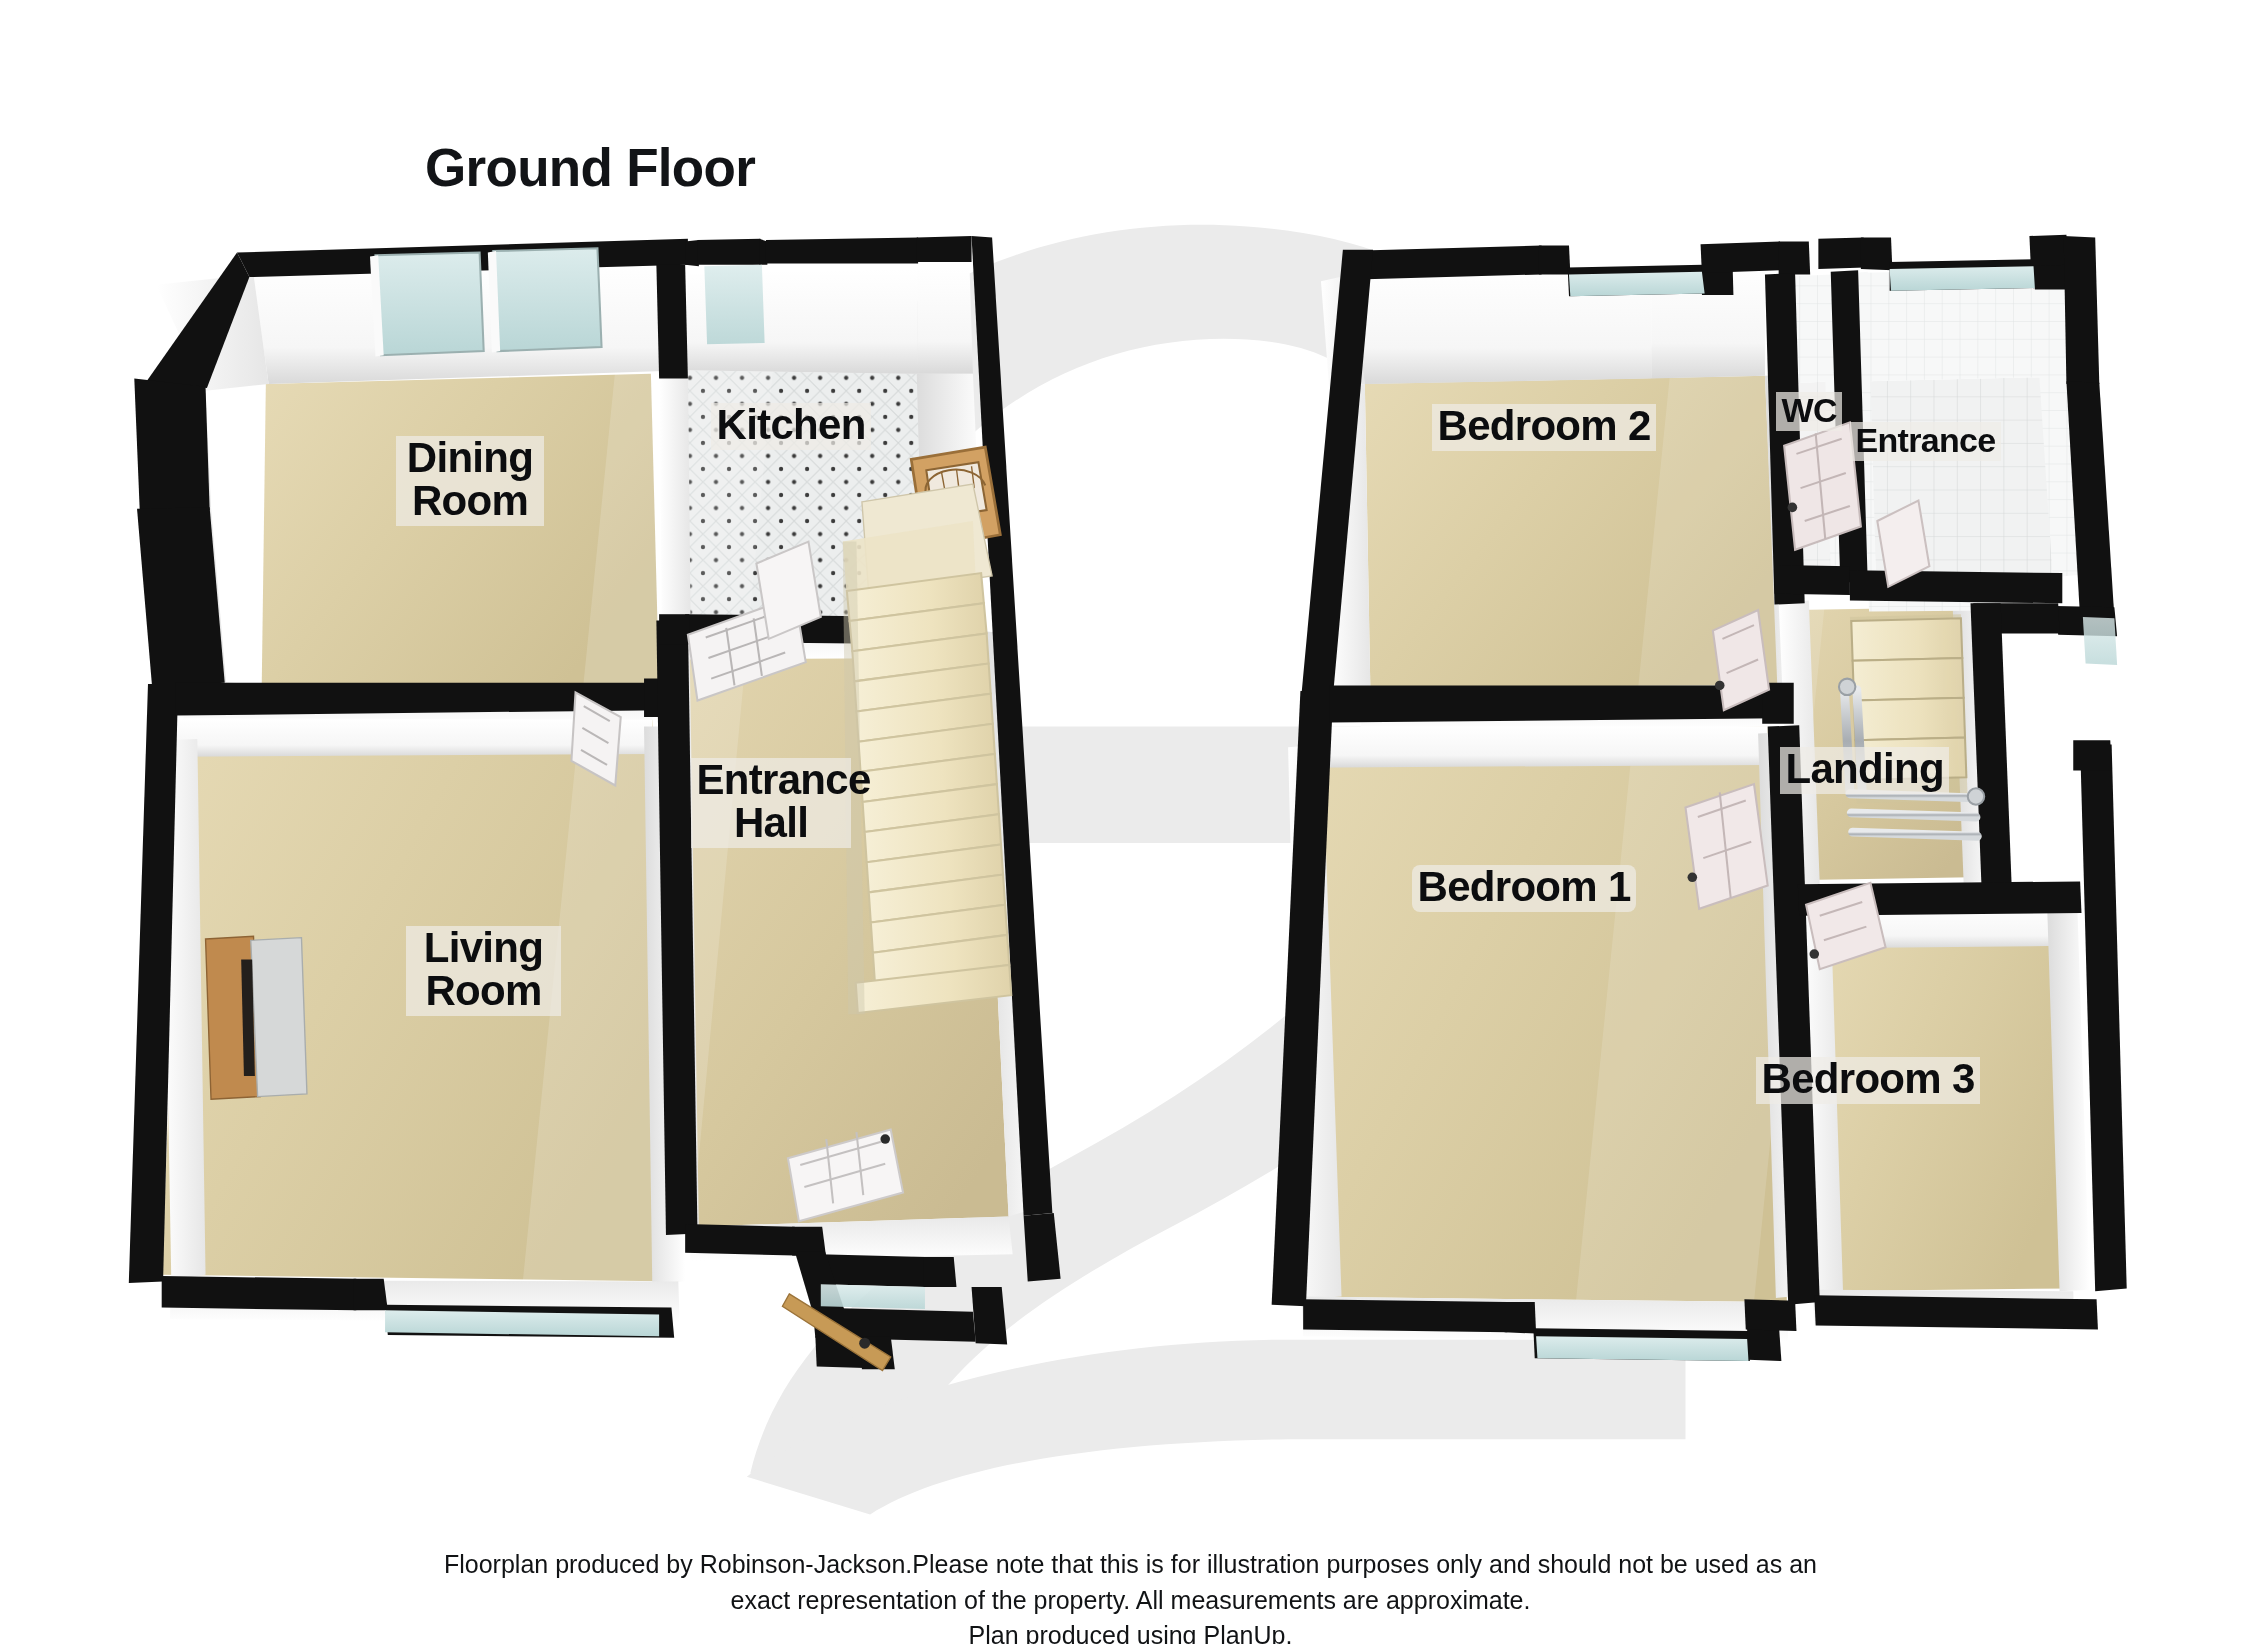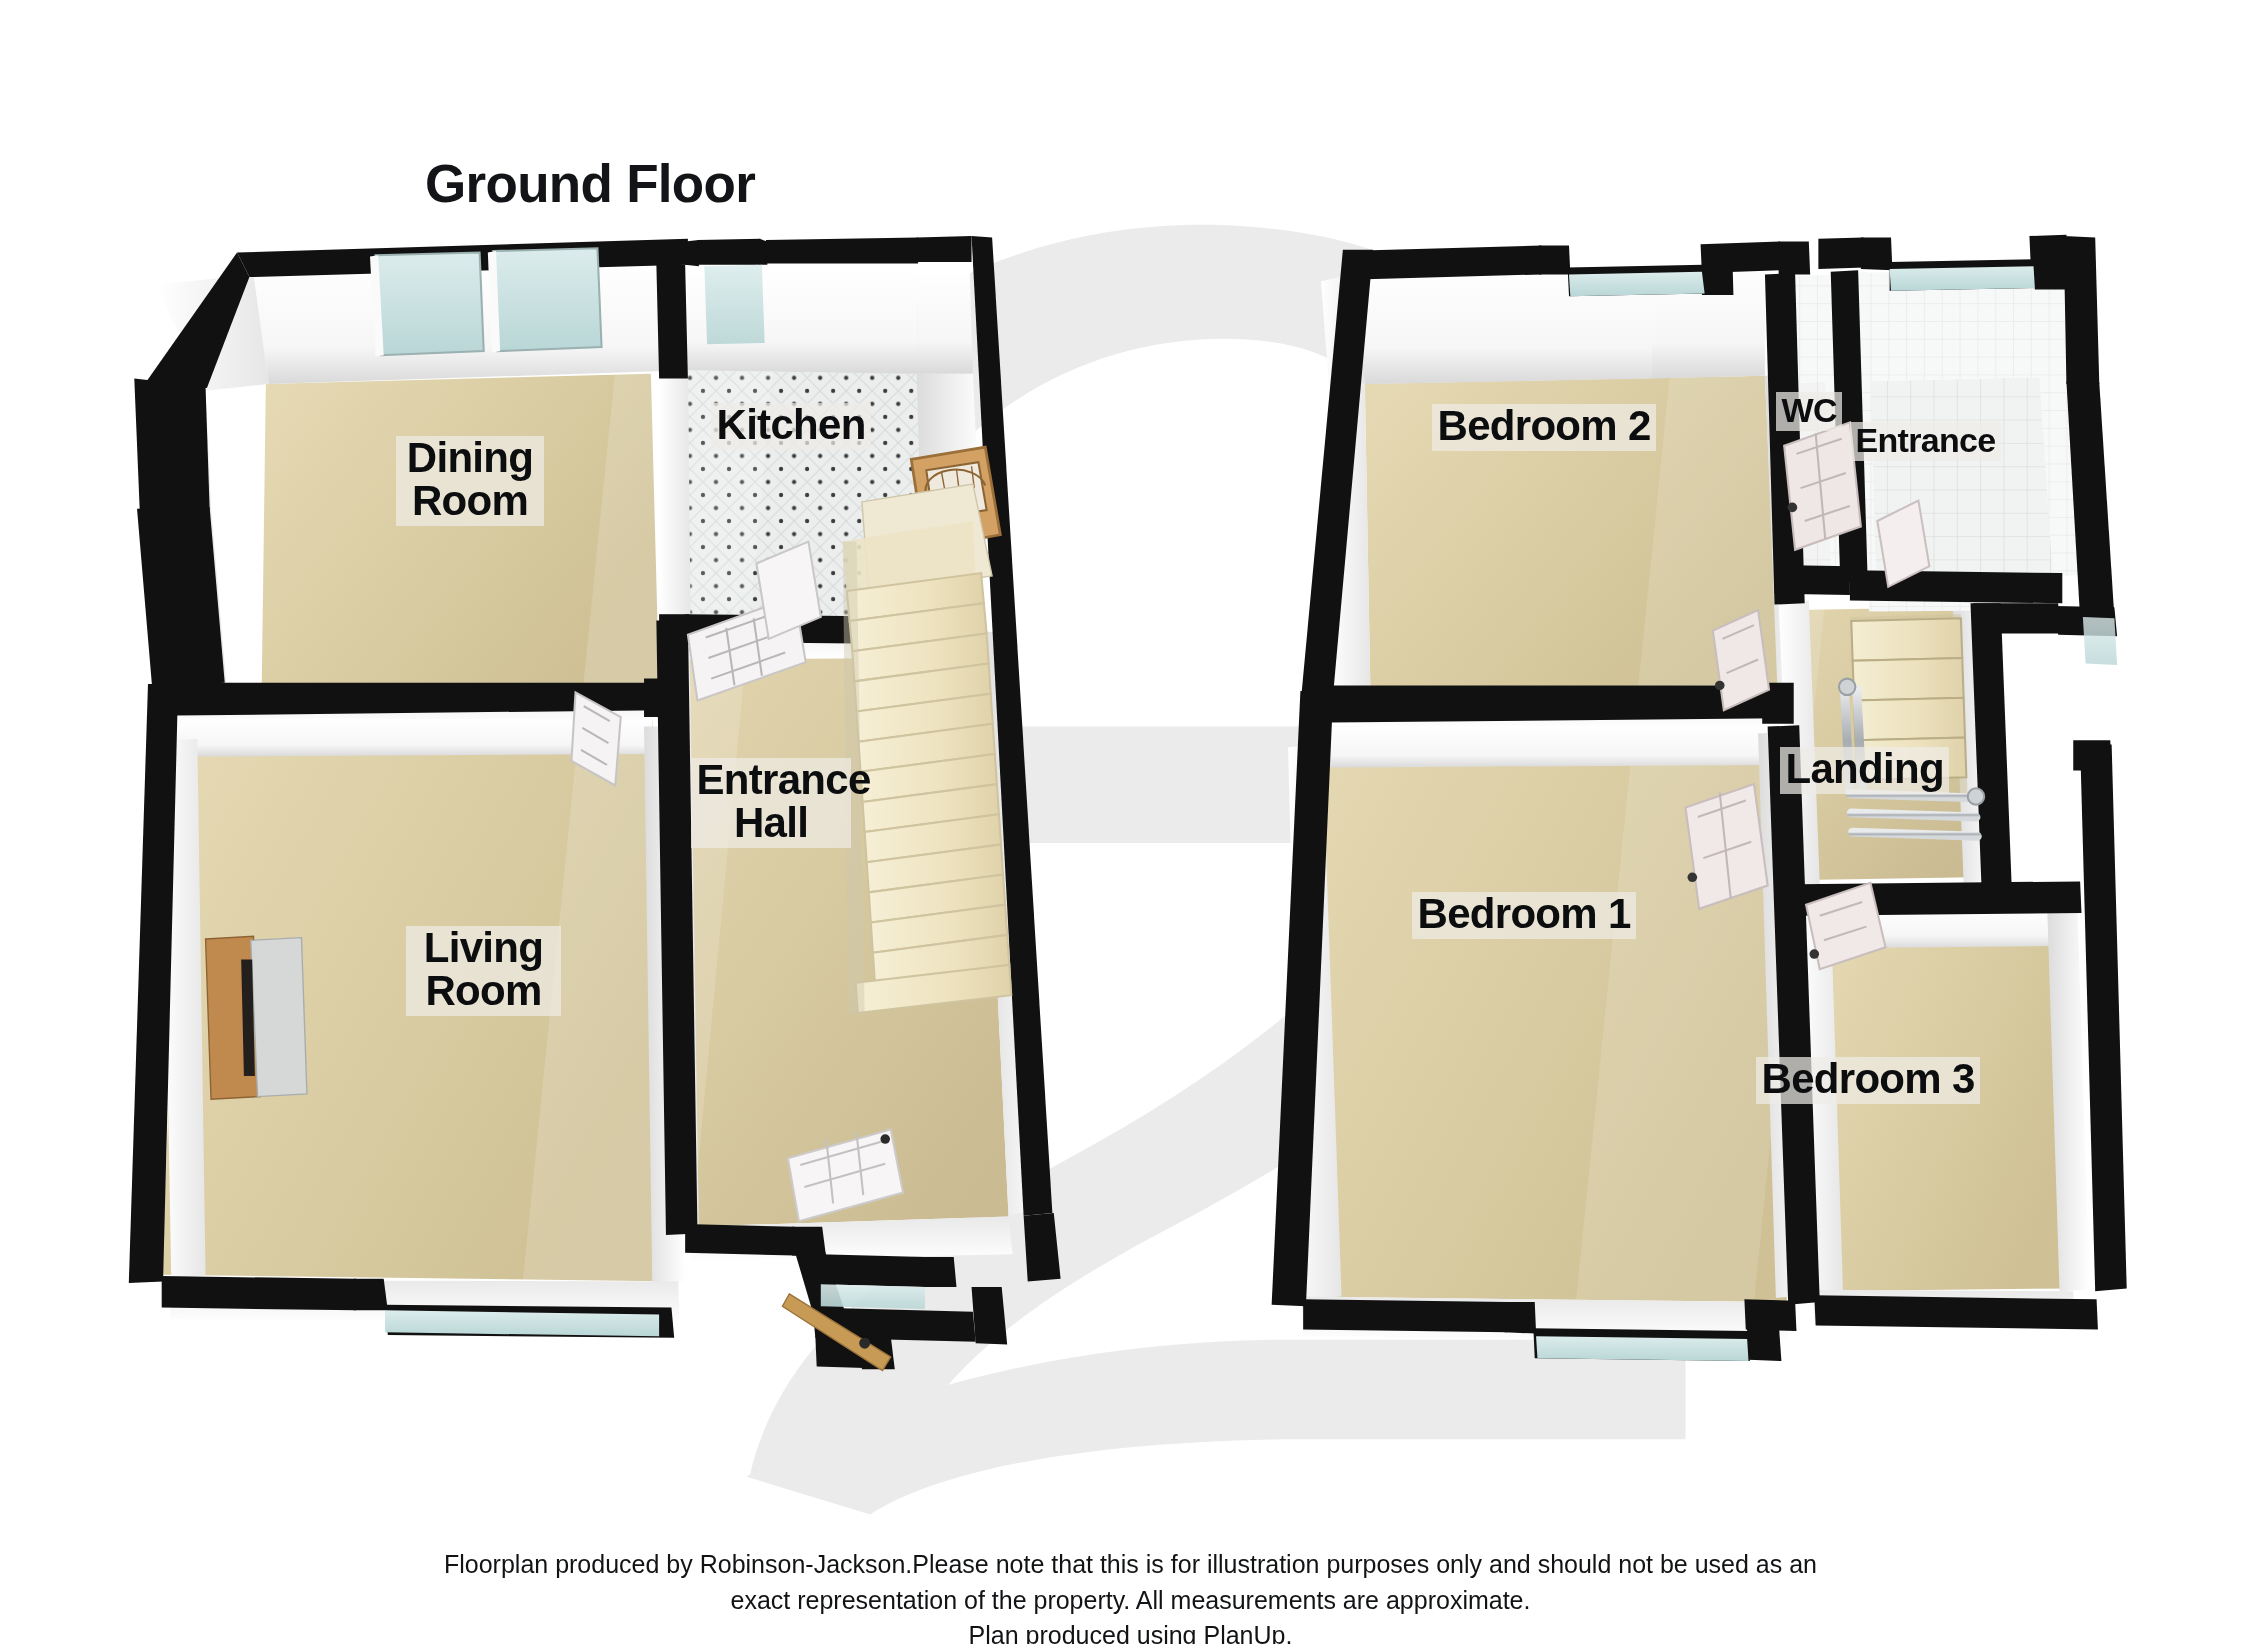--- a/index.html
+++ b/index.html
@@ -24,21 +24,20 @@
 
   
   .floor-title {
     position: absolute;
     font-size: 53px;
     font-weight: bold;
     color: #121417;
     letter-spacing: -0.7px;
     white-space: nowrap;
     text-align: right;
-    margin-top: 16px;
   }
   #title-ground { left: 425px; top: 137px; width: 315px; }
   #title-first  { left: 1418px; top: 156px; width: 315px; }
 
   
   .room-label {
     position: absolute;
     font-size: 42px;
     font-weight: bold;
     color: #0c0d0f;
@@ -577,21 +576,21 @@
 Room</div>
 
   <div class="room-label" style="left:1432px; top:404px;">Bedroom 2</div>
 
   <div class="room-label small" style="left:1776px; top:392px;">WC</div>
 
   <div class="room-label small" style="left:1850px; top:422px;">Entrance</div>
 
   <div class="room-label" style="left:1780px; top:747px;">Landing</div>
 
-  <div class="room-label" style="left:1412px; top:892px;">Bedroom 1</div>
+  <div class="room-label" style="left:1412px; top:865px;border-radius:8px;">Bedroom 1</div>
 
   <div class="room-label" style="left:1756px; top:1057px;">Bedroom 3</div>
 
   <div id="footer">
     <div>Floorplan produced by Robinson-Jackson.Please note that this is for illustration purposes only and should not be used as an</div>
     <div>exact representation of the property. All measurements are approximate.</div>
     <div>Plan produced using PlanUp.</div>
   </div>
 
 </div>

